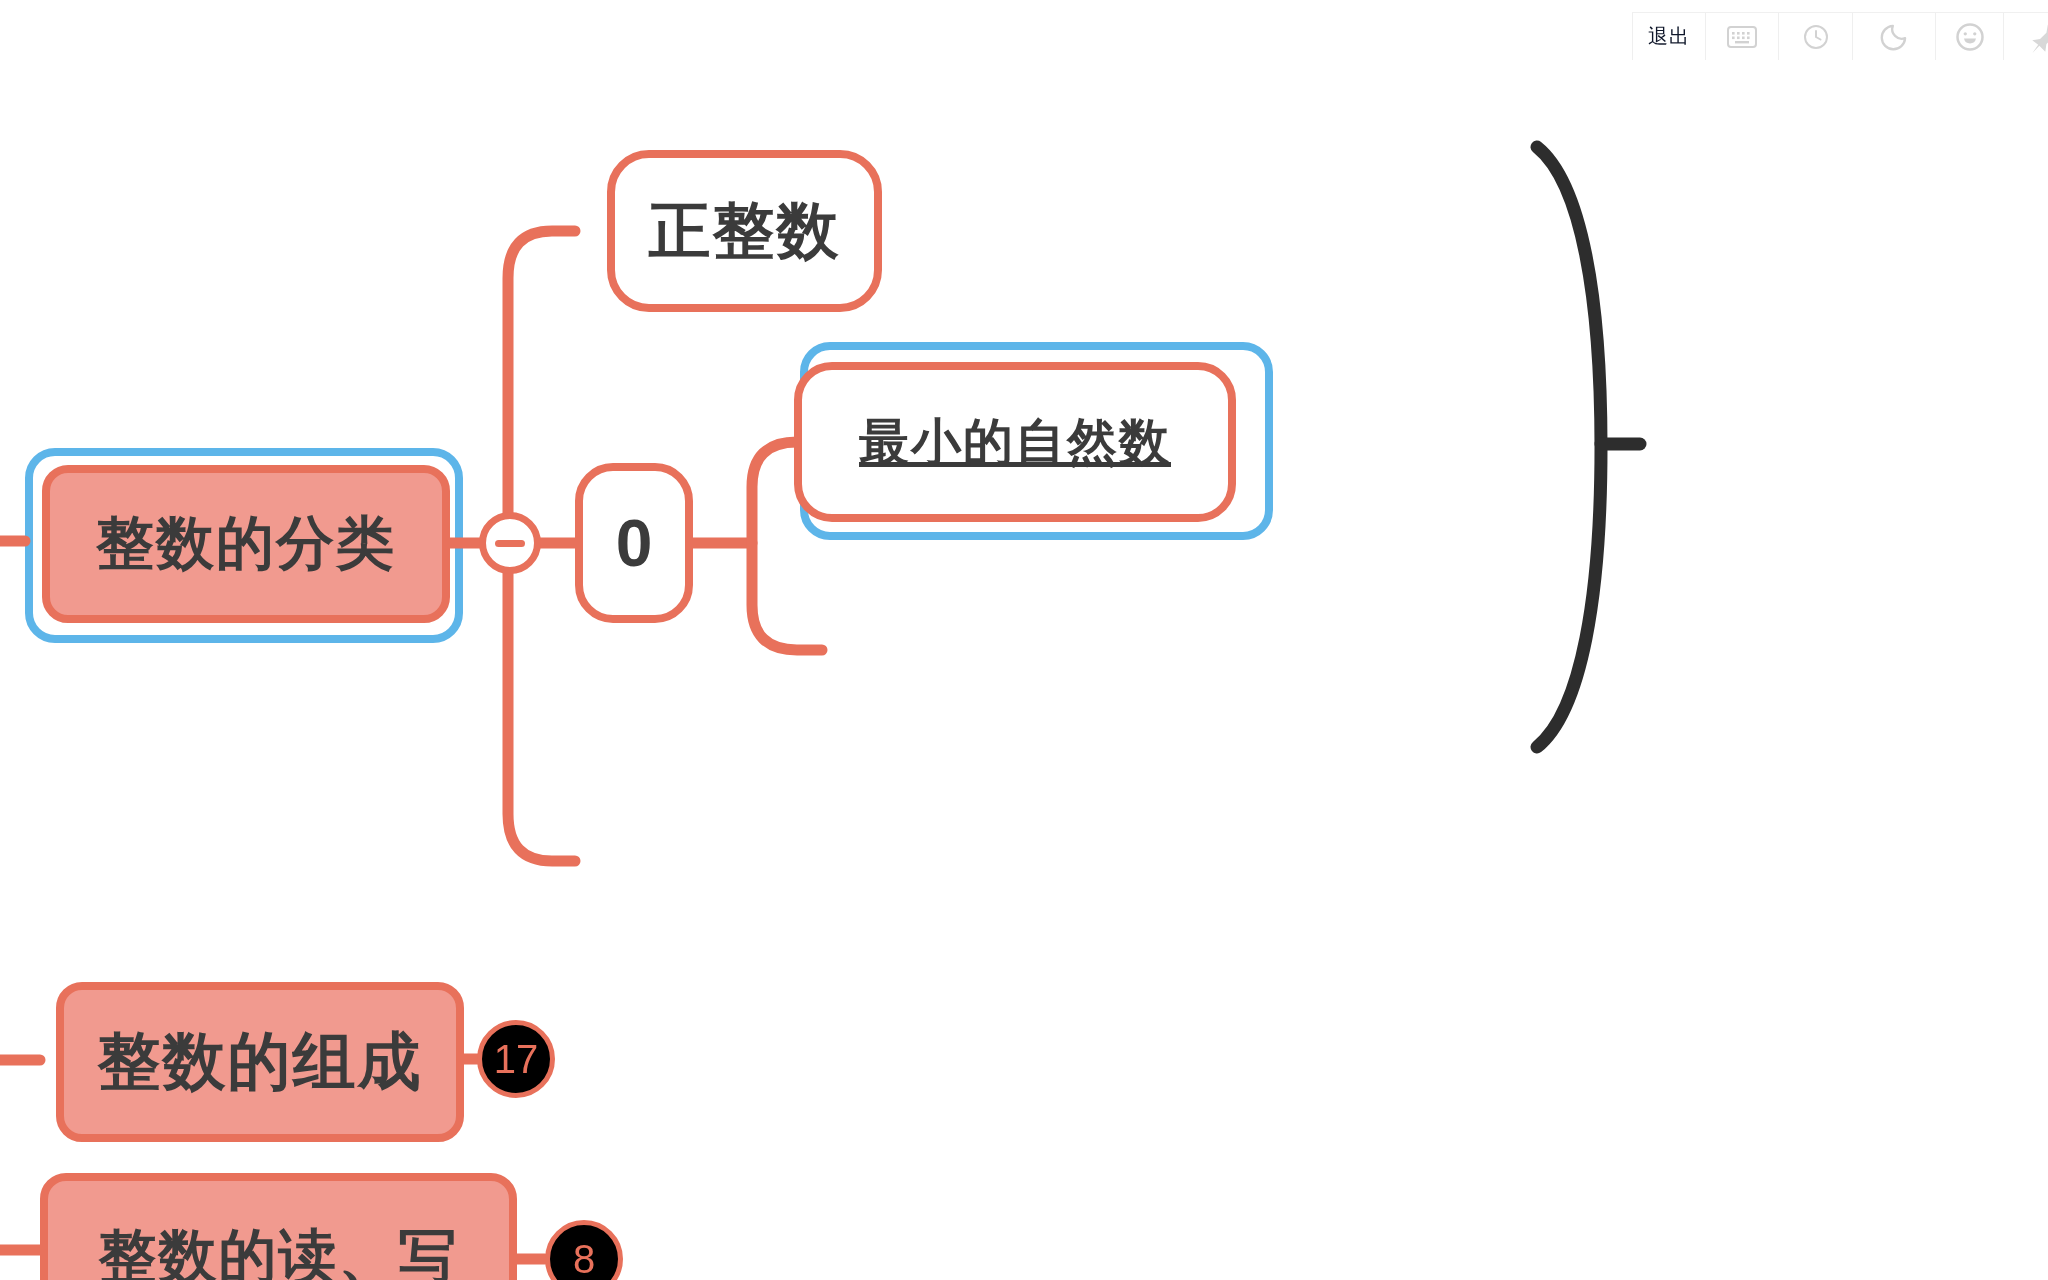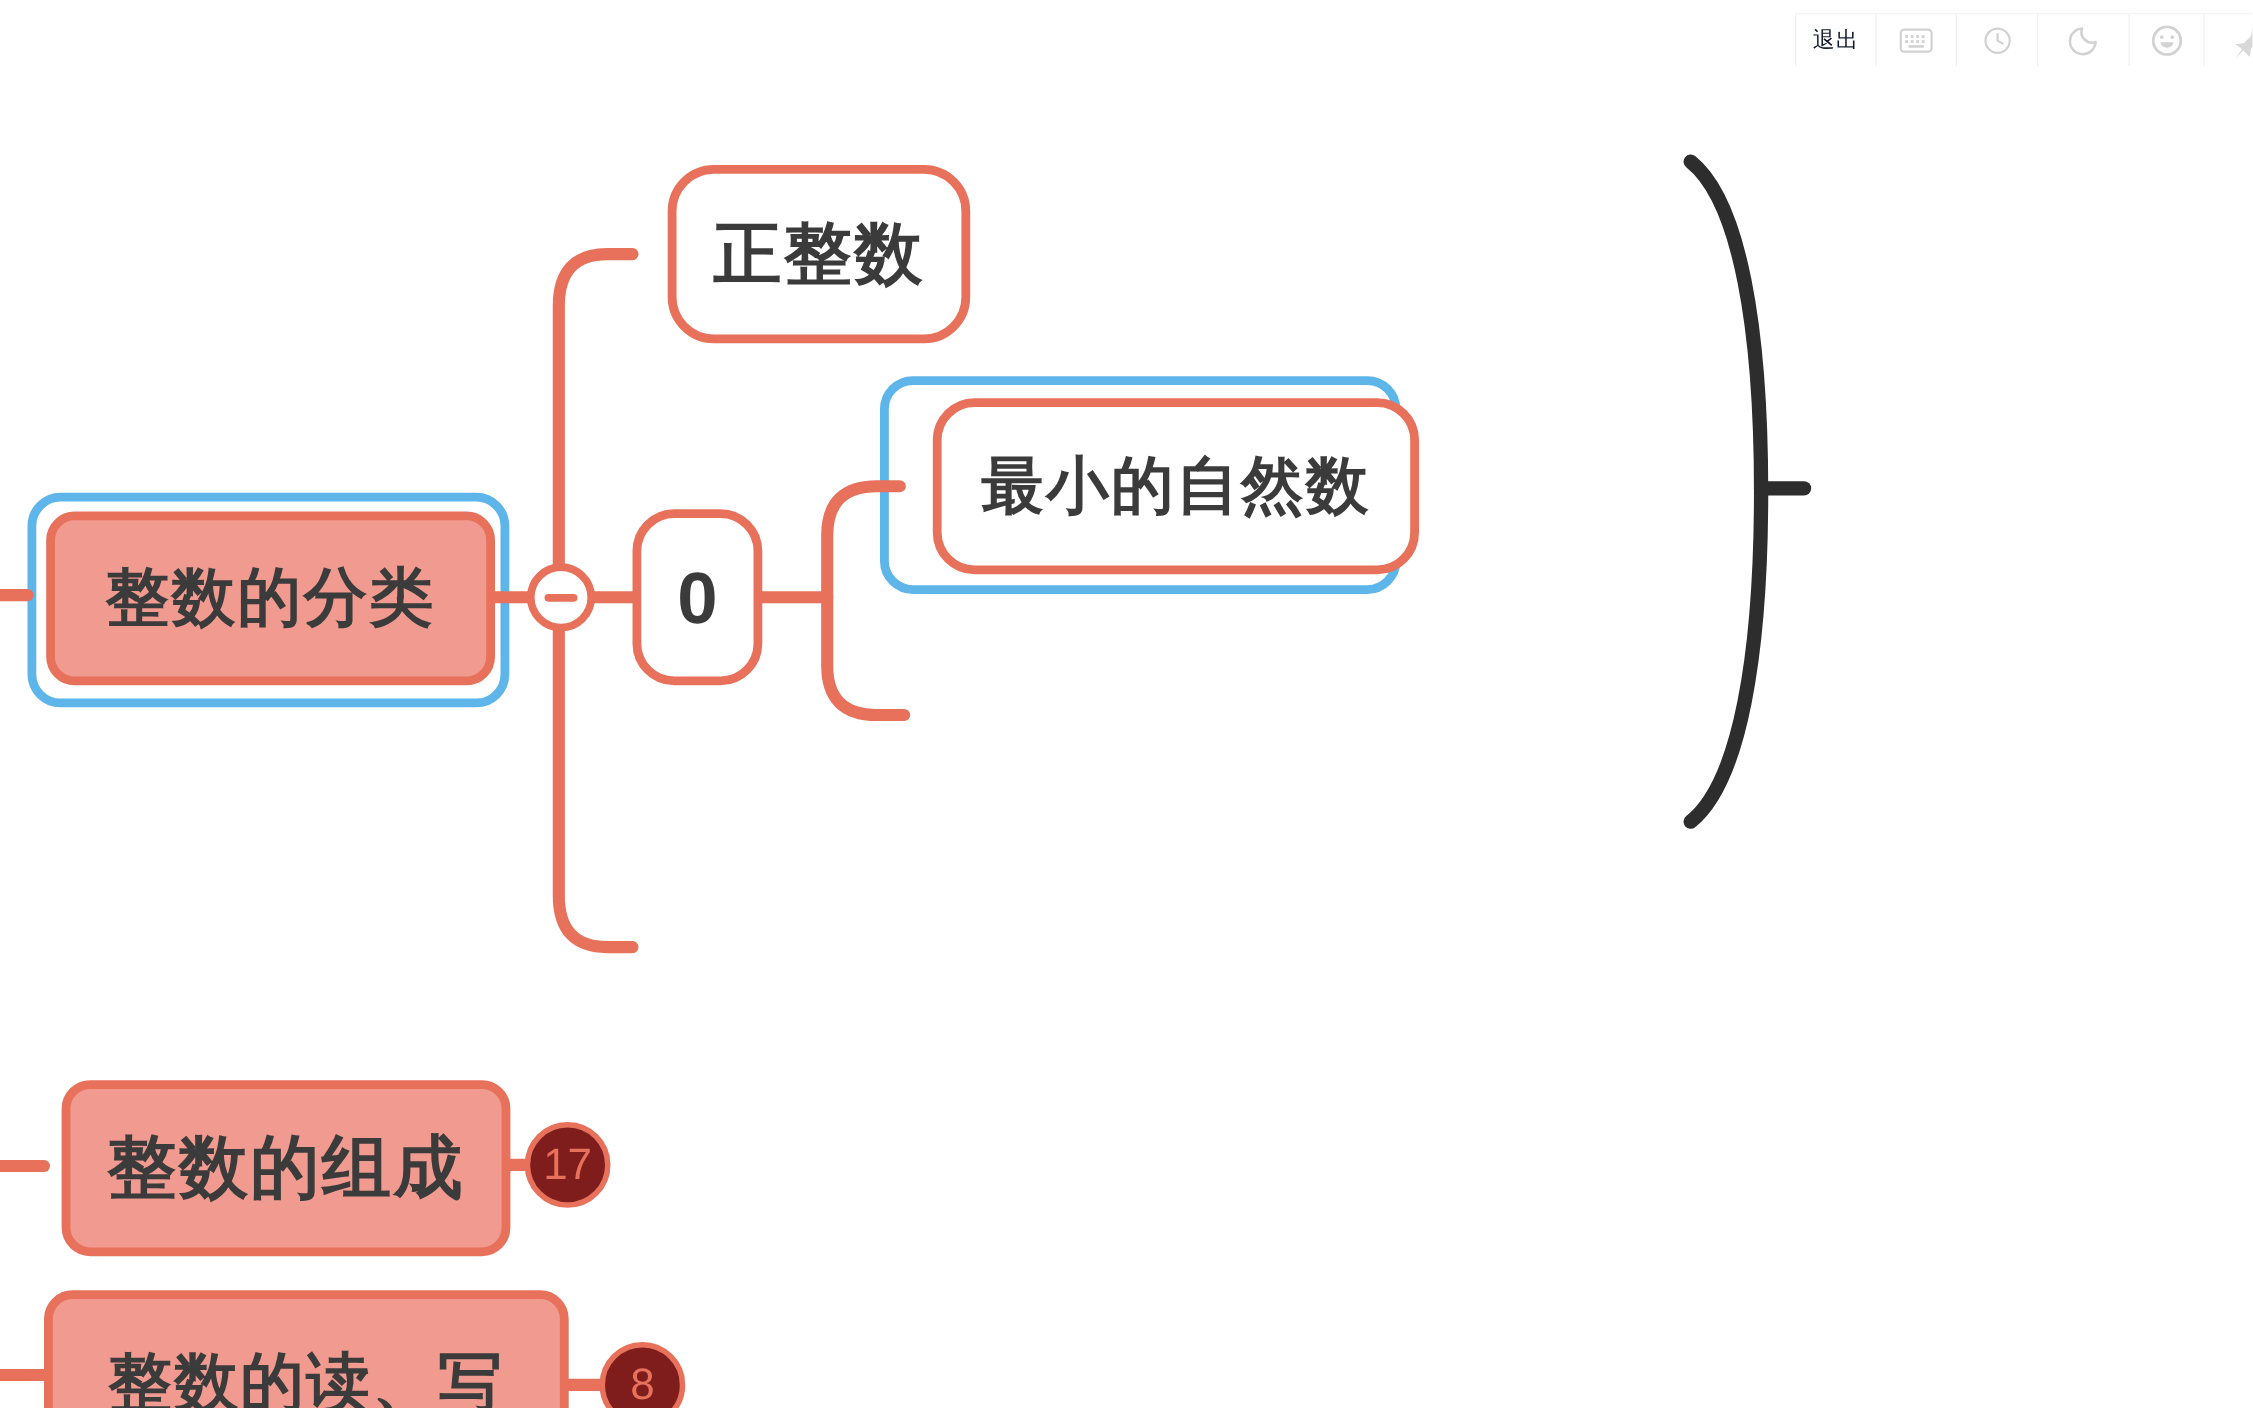--- a/index.html
+++ b/index.html
@@ -38,21 +38,21 @@
     width:62px; height:62px; border-radius:50%;
     background:#ffffff; border:7px solid #e8715b;
     display:flex; align-items:center; justify-content:center;
   }
   .minus-bar { width:30px; height:7px; background:#e8715b; border-radius:4px; }
 
   
   .badge {
     position:absolute; z-index:4;
     width:78px; height:78px; border-radius:50%;
-    background:#7f1d1d; border:5px solid #e8715b;
+    background:#000000; border:5px solid #e8715b;
     display:flex; align-items:center; justify-content:center;
     color:#e8715b; font-size:40px; font-weight:400;
   }
 
   
   .toolbar {
     position:absolute; z-index:5; top:12px; right:0; height:48px;
     display:flex; align-items:stretch; border-top:1px solid #f0f0f0;
   }
   .tool-btn {
@@ -104,21 +104,21 @@
   </div>
 
   <div class="node outline" style="left:607px; top:150px; width:275px; height:162px; border-radius:42px; font-size:62px;">
     <span class="label-span">正整数</span>
   </div>
 
   <div class="node outline" style="left:575px; top:463px; width:118px; height:160px; font-size:66px; letter-spacing:0;">
     <span class="label-span">0</span>
   </div>
 
-  <div class="node outline" style="left:848px; top:362px; width:442px; height:160px; font-size:57px;">
+  <div class="node outline" style="left:794px; top:362px; width:442px; height:160px; font-size:50px;text-decoration:underline;">
     <span class="label-span">最小的自然数</span>
   </div>
 
 
 
 
   <div class="node filled" style="left:56px; top:982px; width:408px; height:160px; font-size:63px;">
     <span class="label-span">整数的组成</span>
   </div>
 

